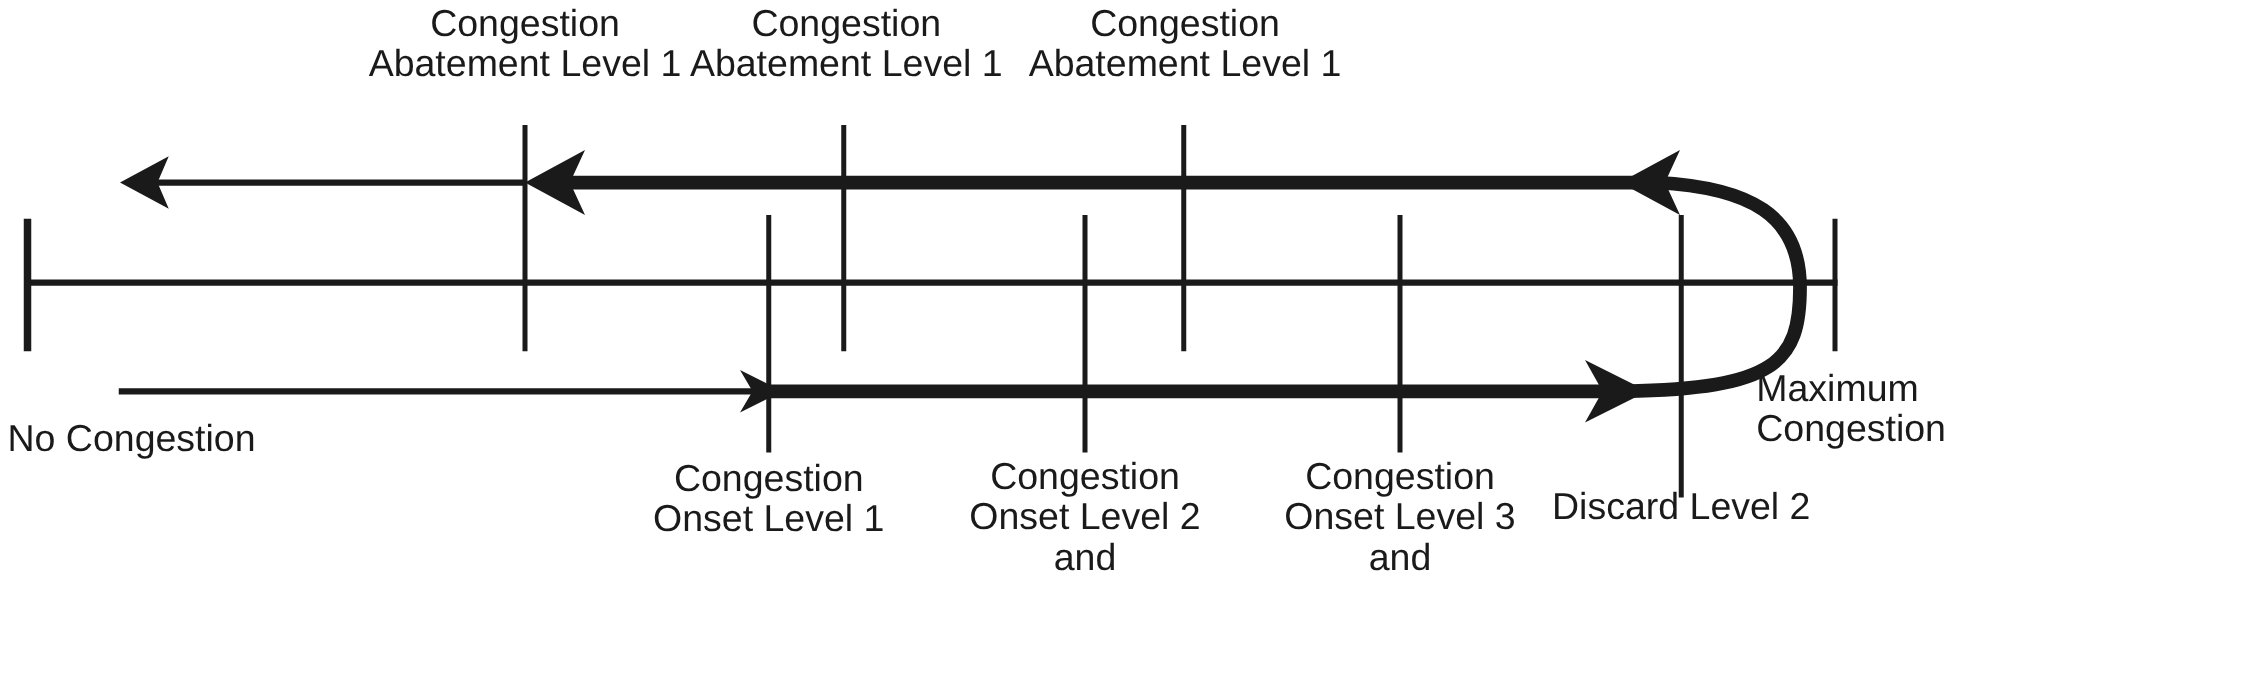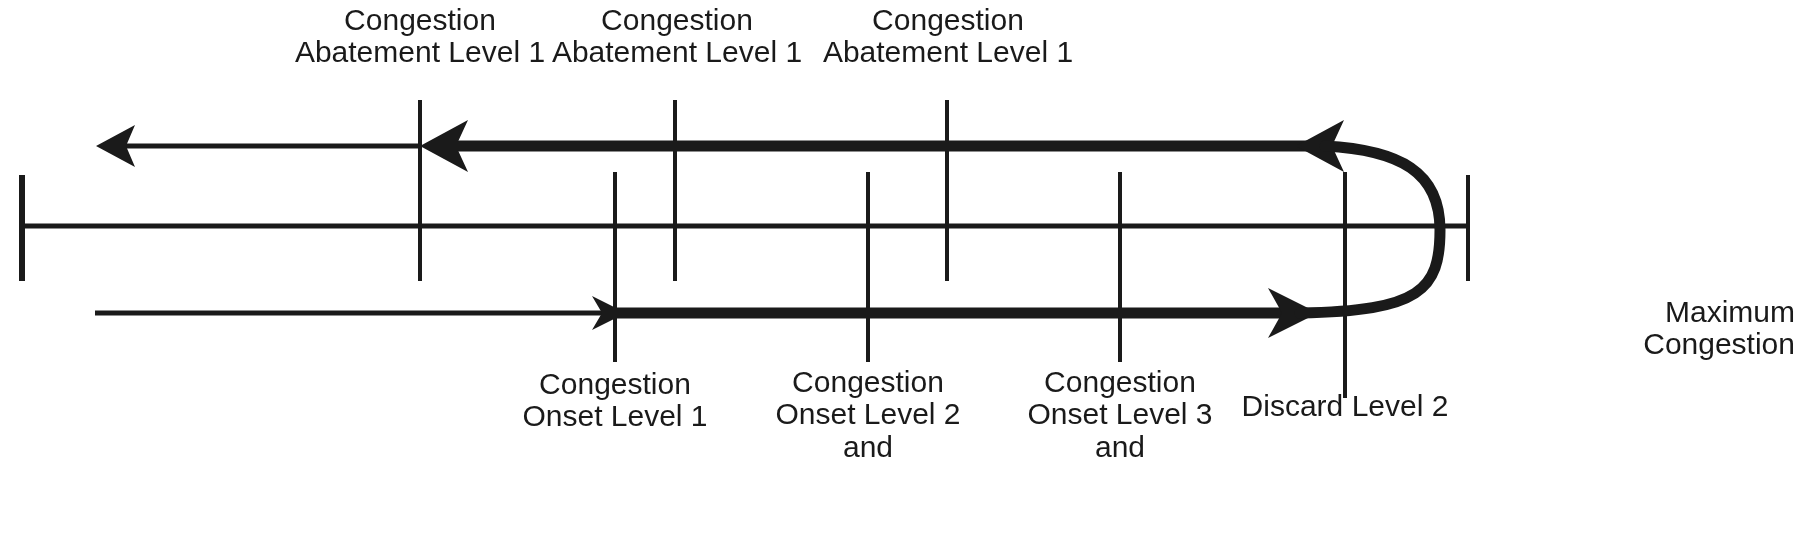--- a/index.html
+++ b/index.html
@@ -94,17 +94,18 @@
 and
 Discard Level 1</div>
 
   <div class="lbl lbl-bottom" style="left:970px; top:366px; width:300px;">Congestion
 Onset Level 3
 and
 Discard Level 2</div>
 
   <div class="lbl lbl-bottom" style="left:1195px; top:390px; width:300px;">Discard Level 2</div>
 
+  <div class="lbl lbl-corner lbl-left-align" style="left:6px; top:336px; width:320px;">No Congestion</div>
 
-  <div class="lbl lbl-corner" style="left:1405px; top:296px; width:390px; text-align:right;">Maximum
+  <div class="lbl lbl-corner" style="left:1405px; top:296px; width:390px; text-align:left;">Maximum
 Congestion</div>
 
 </div>
 
 </body></html>

